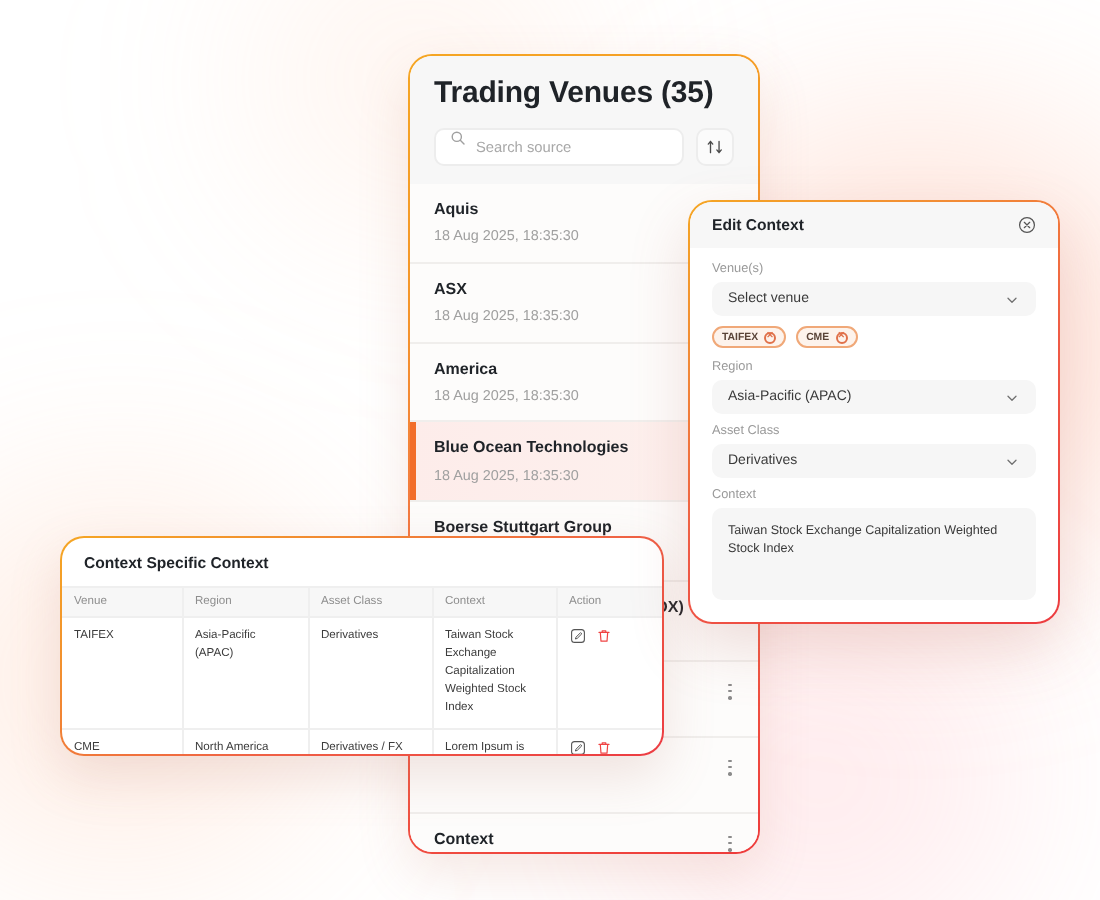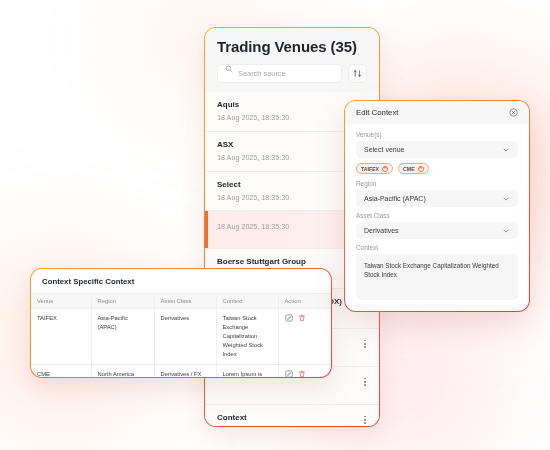--- a/index.html
+++ b/index.html
@@ -161,21 +161,21 @@
   }
   .modal-head {
     background: #f7f7f7;
     padding: 7px 11px;
     display: flex;
     align-items: center;
     justify-content: space-between;
   }
   .modal-title {
     font-size: 7.8px;
-    font-weight: normal;
+    font-weight: bold;
     color: #1f2328;
     text-align: center;
   }
   .modal-body { padding: 7px 11px 0 11px; }
   .field-label {
     font-size: 6.4px;
     color: #999999;
     margin-bottom: 3px;
     display: block;
   }
@@ -338,31 +338,32 @@
         <div class="venue-date">18 Aug 2025, 18:35:30</div>
       </div>
       <div class="kebab">
           <i></i>
           <i></i>
           <i></i>
         </div>
     </div>
     <div class="venue-item">
       <div>
-        <div class="venue-name">Select</div>
+        <div class="venue-name">America</div>
         <div class="venue-date">18 Aug 2025, 18:35:30</div>
       </div>
       <div class="kebab">
           <i></i>
           <i></i>
           <i></i>
         </div>
     </div>
     <div class="venue-item active">
       <div>
+        <div class="venue-name">Blue Ocean Technologies</div>
         <div class="venue-date">18 Aug 2025, 18:35:30</div>
       </div>
       <div class="kebab">
           <i></i>
           <i></i>
           <i></i>
         </div>
     </div>
     <div class="venue-item">
       <div>

